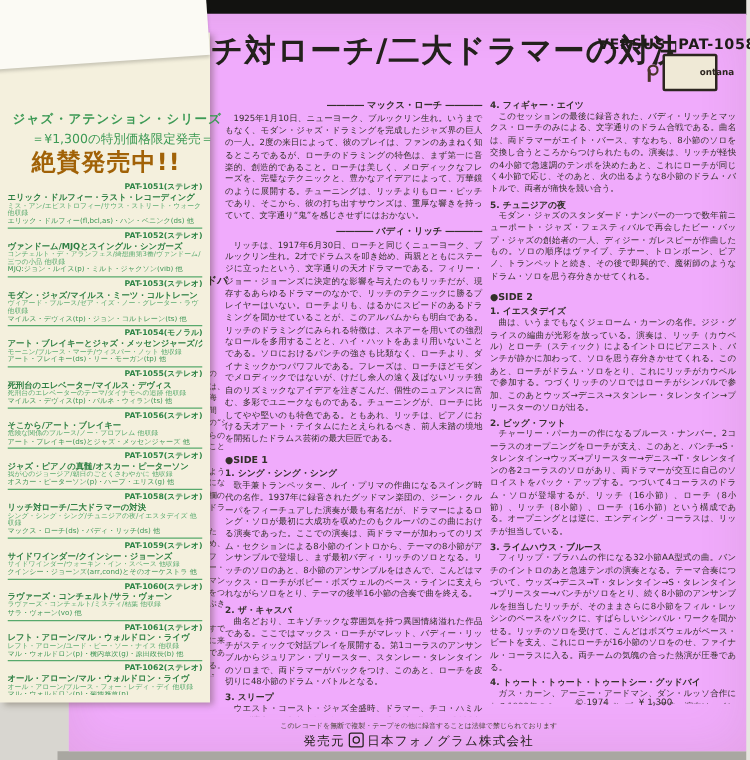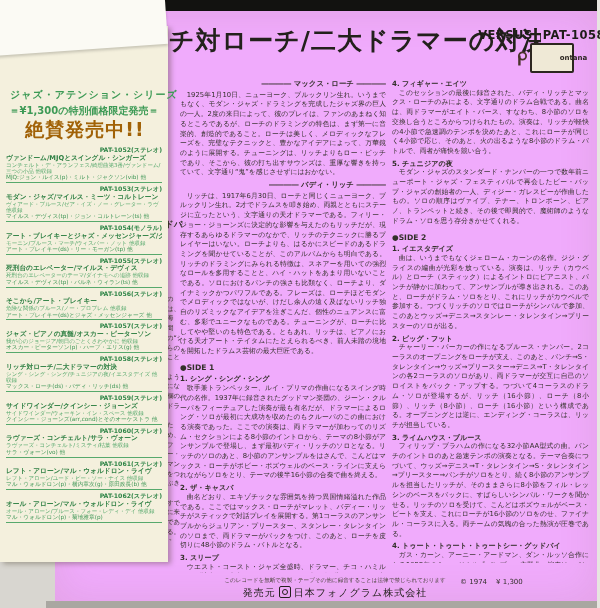--- a/index.html
+++ b/index.html
@@ -43,28 +43,28 @@
                  white-space:nowrap;overflow:hidden;}
 
   
   .footer-note{left:125px;top:566px;width:310px;text-align:center;font-size:5.6px;color:#4a443a;}
   .publisher{left:125px;top:575px;width:310px;text-align:center;font-size:10px;font-weight:normal;
              color:#23211c;letter-spacing:1px;display:flex;align-items:flex-start;justify-content:center;gap:3px;}
   .ph-mark{display:inline-block;width:10px;height:10px;border:1.3px solid #23211c;border-radius:2px;
            position:relative;}
   .ph-mark::after{content:"";position:absolute;left:2px;top:2px;width:4px;height:4px;
                   border:1.2px solid #23211c;border-radius:50%;}
-  .copyright-price{left:405px;top:567px;width:130px;font-size:7px;color:#33302a;display:flex;gap:9px;}
+  .copyright-price{left:405px;top:547px;width:130px;font-size:7px;color:#33302a;display:flex;gap:24px;}
 
   
   .insert{left:0;top:26px;width:168px;height:536px;background:#f4f0dd;
           box-shadow:3px 2px 5px rgba(60,50,30,.35);}
   .ins-line1{left:10px;top:62px;width:150px;text-align:center;font-size:10px;font-weight:bold;
              color:#3c9a55;letter-spacing:1px;white-space:nowrap;}
-  .ins-line2{left:6px;top:78px;width:156px;text-align:center;font-size:10px;font-weight:bold;
+  .ins-line2{left:20px;top:78px;width:156px;text-align:center;font-size:10px;font-weight:normal;
              color:#3c9a55;white-space:nowrap;}
   .ins-banner{left:10px;top:91px;width:150px;text-align:center;font-size:19px;font-weight:bold;
               color:#a16207;letter-spacing:1px;white-space:nowrap;}
   .catalog{left:6px;top:120px;width:156px;height:410px;overflow:hidden;}
   .entry{border-bottom:.5px solid #57a96c;padding-bottom:1px;margin-bottom:2px;}
   .entry .pat{text-align:right;font-size:6.2px;font-weight:bold;color:#2f8547;line-height:7.5px;}
   .entry .ttl{font-size:6.7px;font-weight:bold;color:#2f8044;line-height:8px;white-space:nowrap;overflow:hidden;}
   .entry .dtl{font-size:5.5px;color:#58aa6e;line-height:6.4px;overflow:hidden;max-height:13px;}
   .entry .per{font-size:5.7px;color:#3f9757;line-height:6.8px;white-space:nowrap;overflow:hidden;}
 
@@ -112,21 +112,21 @@
     <p>ウエスト・コースト・ジャズ全盛時、ドラマー、チコ・ハミルトンが演奏して有名となったアール・レビーグの作になる1923年の曲。ここでは、さらにテンポを速めて演奏され両ドラマーのブラシ・ワークが聞きどころとなっている。イントロダクションで、リッチのブラシに対し、ローチはトライアングルとウッドブロックを用い、続くテーマの前半（16小節）がリッチ、後半（16小節）をローチが担当する。ソロ・コーラスは、フィル・ウッズ→ウィリー・デニス→スタンレー・タレンタイン→トミー・タレンタイン→ジョン・バンチにうけつがれ、両ドラマーは、それぞれ自己のグループのソロイストをバック・アップする。</p>
   </div>
 
   <div class="abs col col2">
     <div class="track-title">4. フィギャー・エイツ</div>
     <p>このセッションの最後に録音された、バディ・リッチとマックス・ローチのみによる、文字通りのドラム合戦である。曲名は、両ドラマーがエイト・バース、すなわち、8小節のソロを交換し合うところからつけられたもの。演奏は、リッチが軽快の4小節で急速調のテンポを決めたあと、これにローチが同じく4小節で応じ、そのあと、火の出るような8小節のドラム・バトルで、両者が痛快を競い合う。</p>
     <div class="track-title">5. チュニジアの夜</div>
     <p>モダン・ジャズのスタンダード・ナンバーの一つで数年前ニューポート・ジャズ・フェスティバルで再会したビー・バップ・ジャズの創始者の一人、ディジー・ガレスピーが作曲したもの。ソロの順序はヴァイブ、テナー、トロンボーン、ピアノ、トランペットと続き、その後で即興的で、魔術師のようなドラム・ソロを思う存分きかせてくれる。</p>
     <div class="side-label">●SIDE 2</div>
     <div class="track-title">1. イエスタデイズ</div>
-    <p>曲は、いうまでもなくジェローム・カーンの名作。ジジ・グライスの編曲が光彩を放っている。演奏は、リッチ（カウベル）とローチ（スティック）によるイントロにピアニスト、バンチが静かに加わって、アンサンブルが導き出される。このあと、ローチがドラム・ソロをとり、これにリッチがカウベルで参加する。つづくリッチのソロではローチがシンバルで参加、このあとウッズ→デニス→スタンレー・タレンタイン→プリースターのソロが出る。</p>
+    <p>曲は、いうまでもなくジェローム・カーンの名作。ジジ・グライスの編曲が光彩を放っている。演奏は、リッチ（カウベル）とローチ（スティック）によるイントロにピアニスト、バンチが静かに加わって、ソロを思う存分きかせてくれる。このあと、ローチがドラム・ソロをとり、これにリッチがカウベルで参加する。つづくリッチのソロではローチがシンバルで参加、このあとウッズ→デニス→スタンレー・タレンタイン→プリースターのソロが出る。</p>
     <div class="track-title">2. ビッグ・フット</div>
     <p>チャーリー・パーカーの作になるブルース・ナンバー。2コーラスのオープニングをローチが支え、このあと、バンチ→S・タレンタイン→ウッズ→プリースター→デニス→T・タレンタインの各2コーラスのソロがあり、両ドラマーが交互に自己のソロイストをバック・アップする。つづいて4コーラスのドラム・ソロが登場するが、リッチ（16小節）、ローチ（8小節）、リッチ（8小節）、ローチ（16小節）という構成である。オープニングとは逆に、エンディング・コーラスは、リッチが担当している。</p>
     <div class="track-title">3. ライムハウス・ブルース</div>
     <p>フィリップ・ブラハムの作になる32小節AA型式の曲。バンチのイントロのあと急速テンポの演奏となる。テーマ合奏につづいて、ウッズ→デニス→T・タレンタイン→S・タレンタイン→プリースター→バンチがソロをとり、続く8小節のアンサンブルを担当したリッチが、そのままさらに8小節をフィル・レッシンのベースをバックに、すばらしいシンバル・ワークを聞かせる。リッチのソロを受けて、こんどはボズウェルがベース・ビートを支え、これにローチが16小節のソロをのせ、ファイナル・コーラスに入る。両チームの気魄の合った熱演が圧巻である。</p>
     <div class="track-title">4. トゥート・トゥート・トゥートシー・グッドバイ</div>
     <p>ガス・カーン、アーニー・アードマン、ダン・ルッソ合作になる1922年のミュージカル『バンブー』主題曲。演奏は、イントロからテーマにかけて、リッチがスネアー、ローチがシンバルを用いてアンサンブルをサポートし、そののち両ドラマーのソロ応酬がフィーチュアされる。ここでの両者は、何らの約束なしに、すべて即興で長短さまざまなソロを掛け合ってゆく。なお、最初にソロを始めるのがローチである。</p>
 
   </div>
 
   <div class="abs fragment-bold">ドバイ</div>
@@ -167,20 +167,26 @@
   </div>
 </div>
 
 <div class="abs insert">
   <div class="abs ins-line1">ジャズ・アテンション・シリーズ</div>
   <div class="abs ins-line2">＝¥1,300の特別価格限定発売＝</div>
   <div class="abs ins-banner">絶賛発売中!!</div>
 
   <div class="abs catalog">
     <div class="entry">
+      <div class="pat">PAT-1051(ステレオ)</div>
+      <div class="ttl">エリック・ドルフィー・ラスト・レコーディング</div>
+      <div class="dtl">ミス・アン/エピストロフィー/サウス・ストリート・ウォーク 他収録</div>
+      <div class="per">エリック・ドルフィー(fl,bcl,as)・ハン・ベニンク(ds) 他</div>
+    </div>
+    <div class="entry">
       <div class="pat">PAT-1052(ステレオ)</div>
       <div class="ttl">ヴァンドーム/MJQとスイングル・シンガーズ</div>
       <div class="dtl">コンチェルト・デ・アランフェス/綺想曲第3番/ヴァンドーム/三つの小品 他収録</div>
       <div class="per">MJQ:ジョン・ルイス(p)・ミルト・ジャクソン(vib) 他</div>
     </div>
     <div class="entry">
       <div class="pat">PAT-1053(ステレオ)</div>
       <div class="ttl">モダン・ジャズ/マイルス・ミーツ・コルトレーン</div>
       <div class="dtl">ヴィアード・ブルース/ゼア・イズ・ノー・グレーター・ラヴ 他収録</div>
       <div class="per">マイルス・デヴィス(tp)・ジョン・コルトレーン(ts) 他</div>

